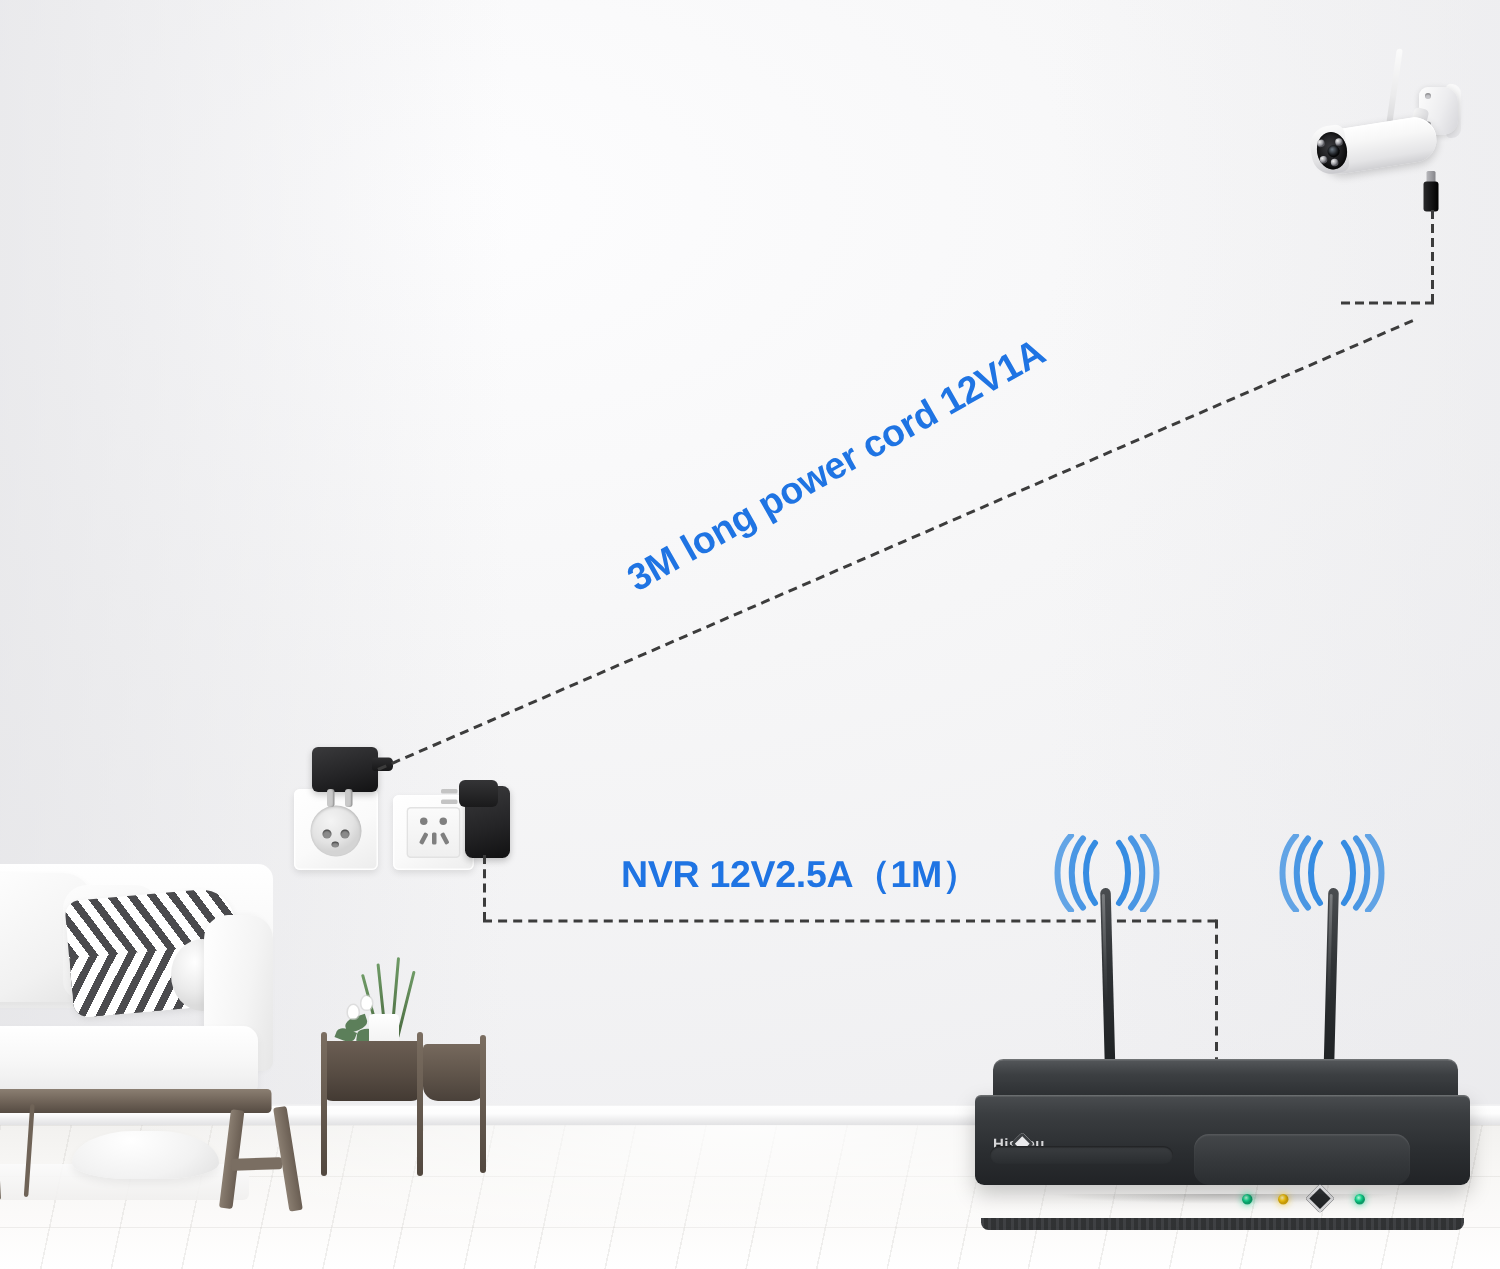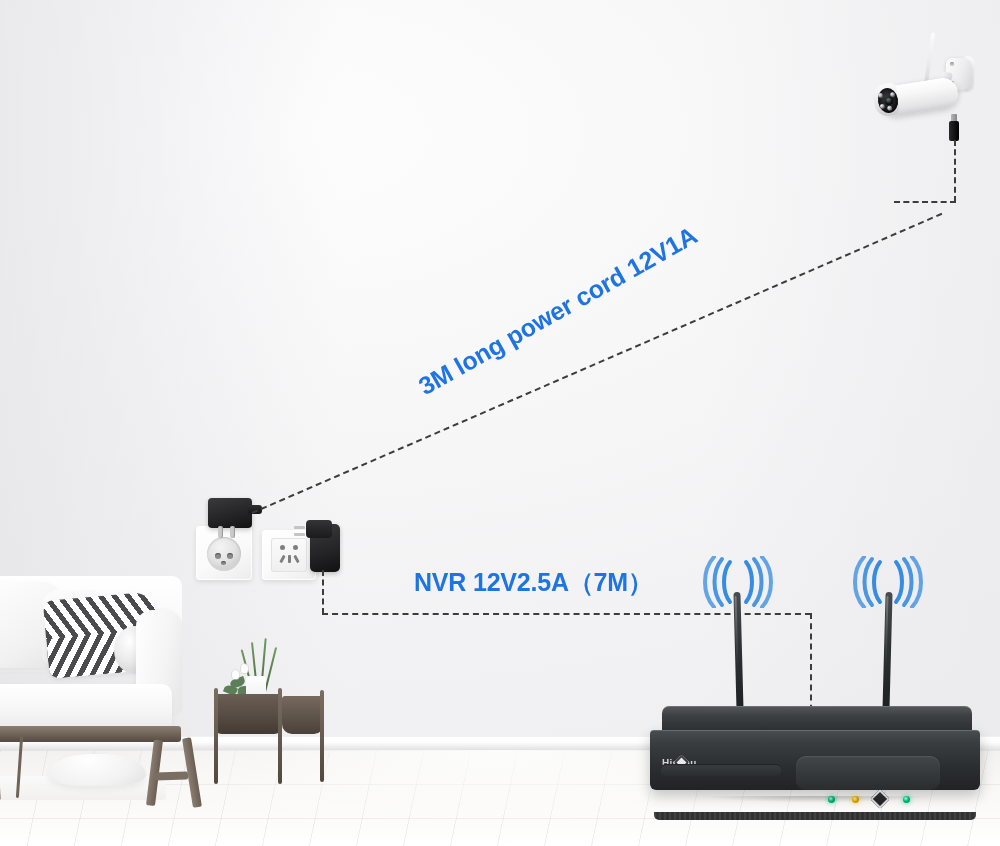--- a/index.html
+++ b/index.html
@@ -548,15 +548,15 @@
         <div class="led led-yellow" style="left:56px;"></div>
         <div class="led-diamond" style="left:77px;"></div>
         <div class="led led-green" style="left:107px;"></div>
       </div>
       <div class="nvr-vents"></div>
     </div>
     <div class="nvr-shadow"></div>
   </div>
 
   <div class="label" id="label-cord">3M long power cord 12V1A</div>
-  <div class="label" id="label-nvr">NVR 12V2.5A（7M）</div>
+  <div class="label" id="label-nvr">NVR 12V2.5A（1M）</div>
 
 </div>
 
 </body></html>

